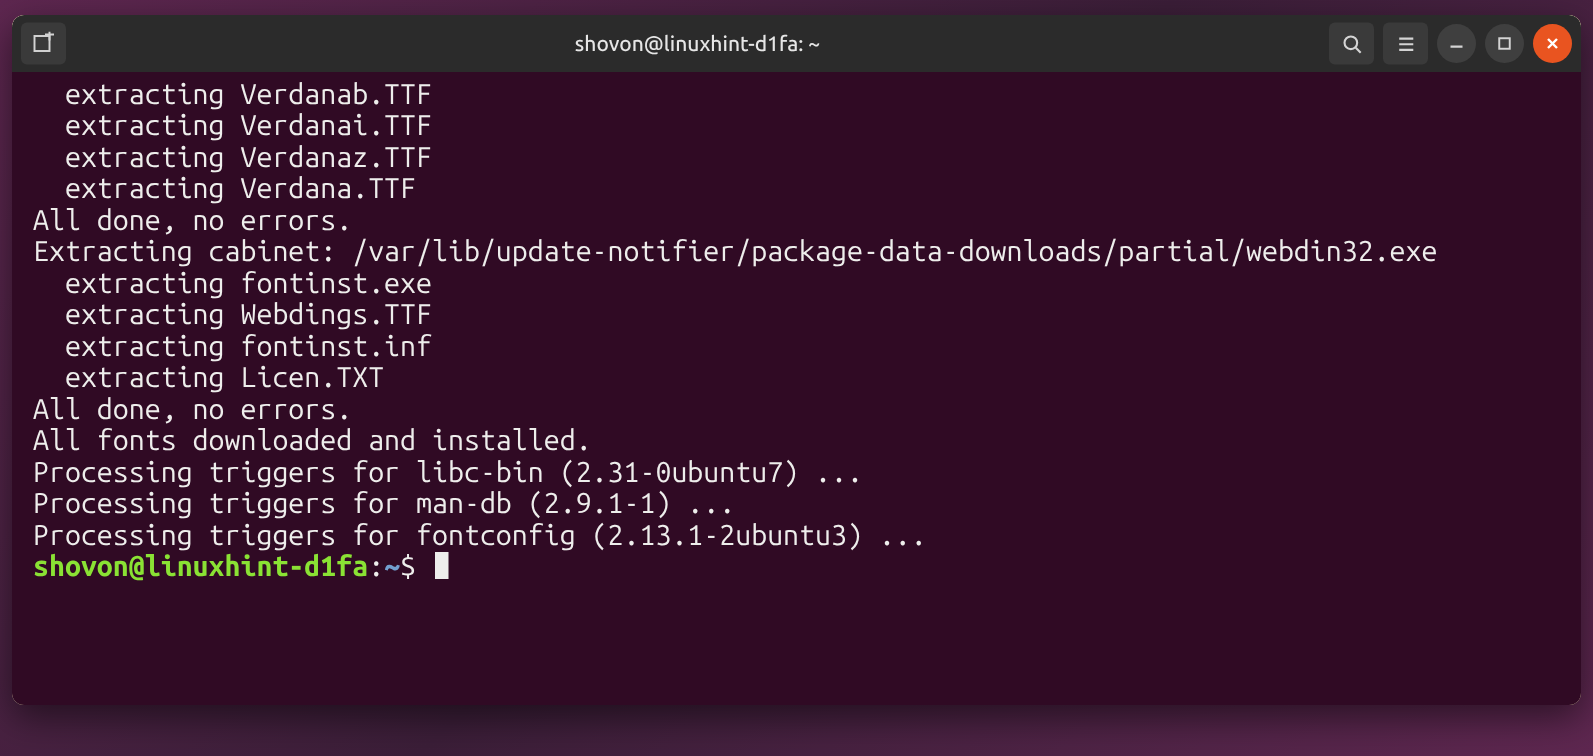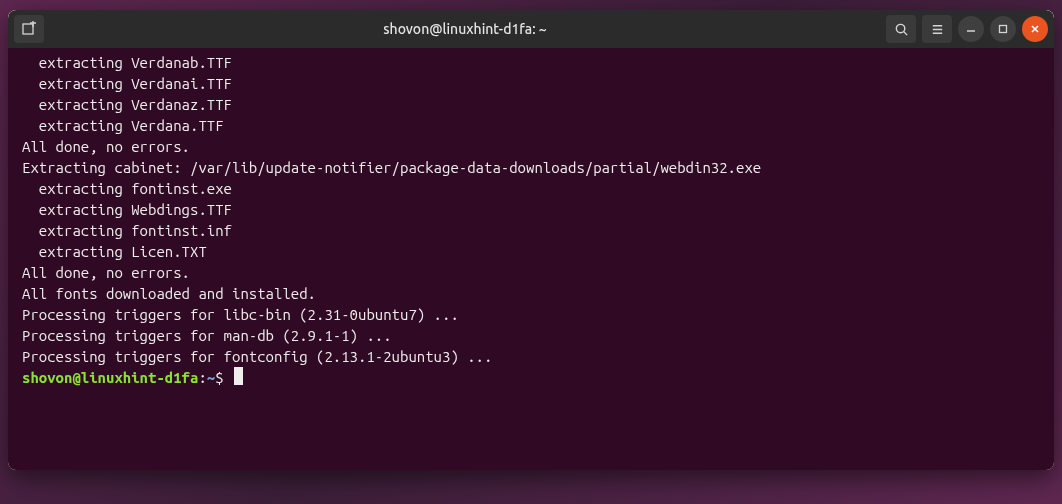--- a/index.html
+++ b/index.html
@@ -63,21 +63,21 @@
   }
   .tb-btn.close {
     background: #e95420;
     color: #fff;
   }
   .tb-btn svg { display: block; }
   .terminal {
     flex: 1;
     background: #300a24;
     padding: 4px 10px 10px 14px;
-    font-size: 15px;
+    font-size: 19px;
     line-height: 21px;
     color: #eeeeec;
     white-space: pre;
     overflow: hidden;
   }
   .prompt-user { color: #8ae234; font-weight: bold; text-align: center; }
   .prompt-colon { color: #eeeeec; }
   .prompt-path { color: #729fcf; font-weight: bold; }
   .prompt-dollar { color: #eeeeec; }
   .cursor {

